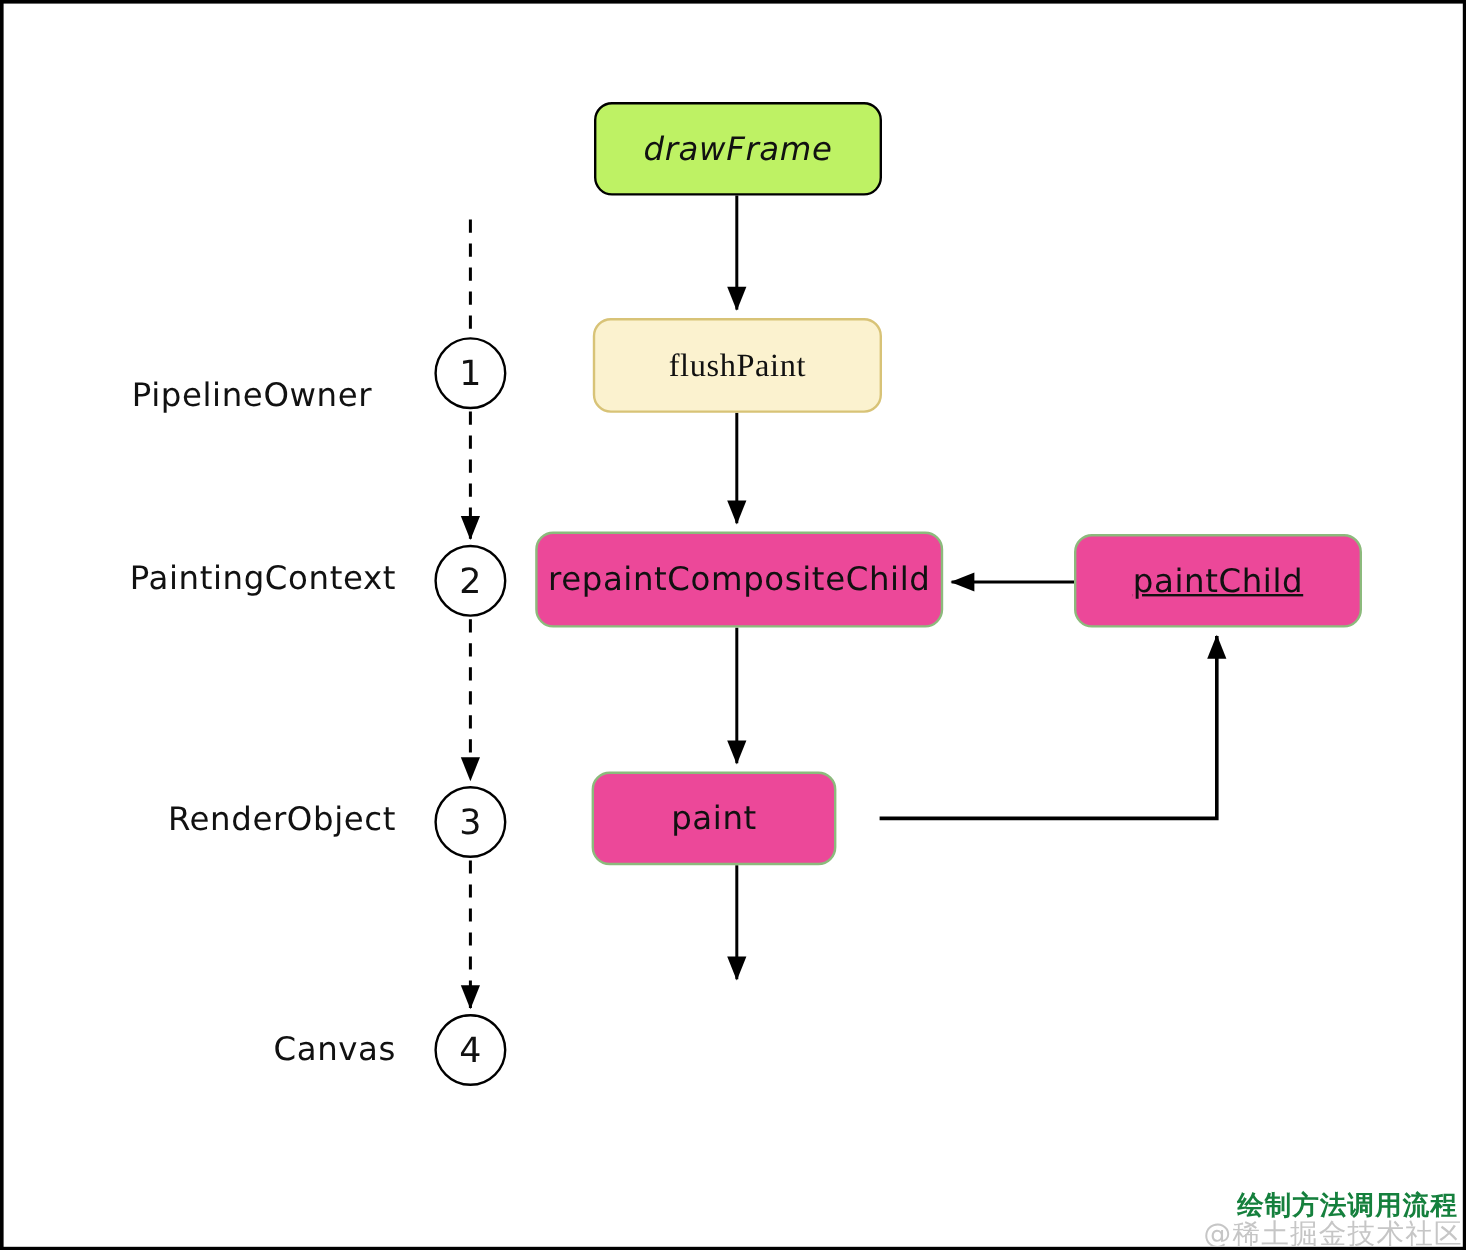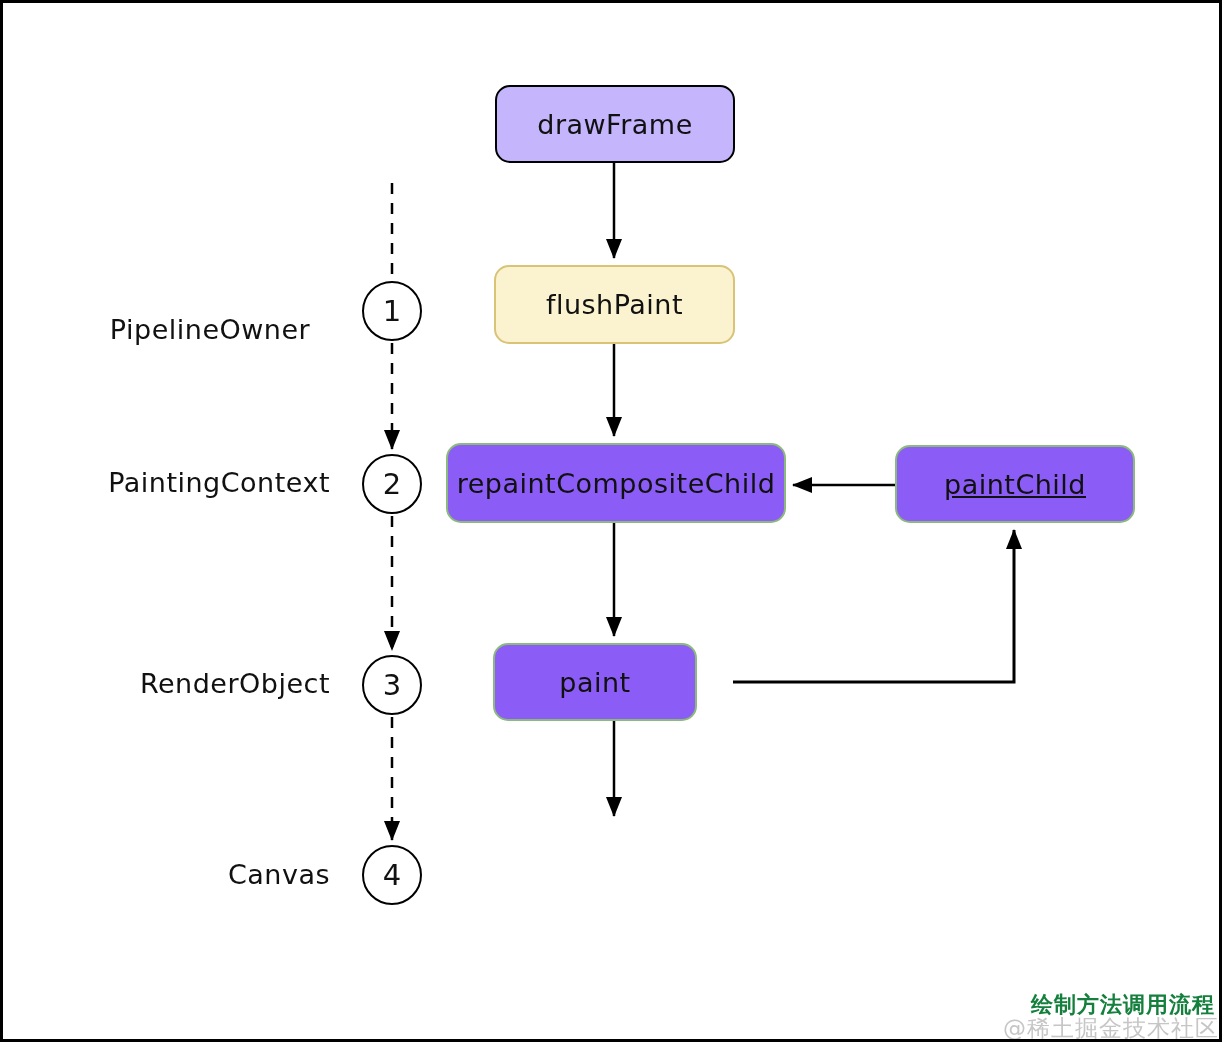--- a/index.html
+++ b/index.html
@@ -30,29 +30,31 @@
     display: flex;
     align-items: center;
     justify-content: center;
     border-radius: 15px;
     font-size: 27px;
     color: #111111;
     letter-spacing: 0.5px;
     white-space: nowrap;
   }
   .node-white {
-    background: #c4b5fd;
+    background: #bef264;
     border: 2.5px solid #000000;
+    font-style: italic;
   }
   .node-yellow {
     background: #fbf2cf;
     border: 2px solid #d8c377;
+    font-family: Liberation Serif, serif;
   }
   .node-green {
-    background: #8b5cf6;
+    background: #ec4899;
     border: 2px solid #8cba7c;
   }
   .node-orange {
     background: #fbe6cc;
     border: 2px solid #cda02c;
   }
   .lane-label {
     position: absolute;
     width: 240px;
     text-align: right;

